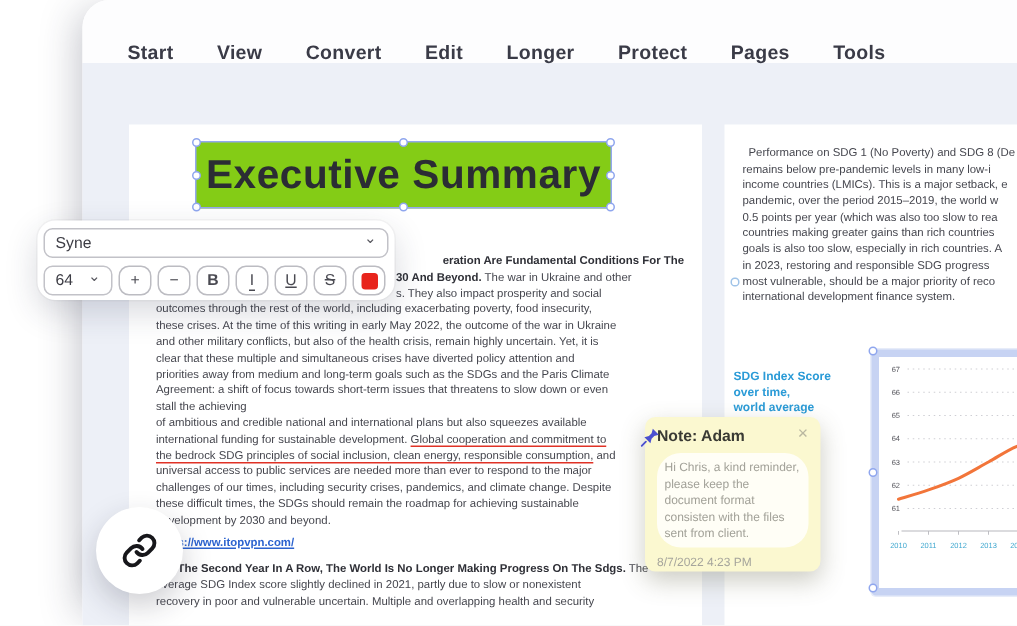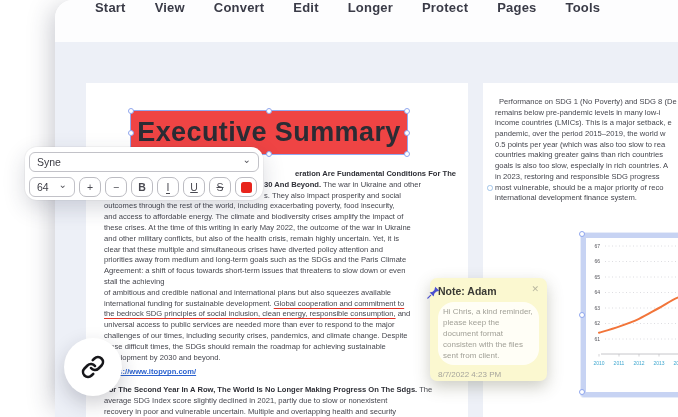--- a/index.html
+++ b/index.html
@@ -9,38 +9,38 @@
     font-family:"Liberation Sans", sans-serif; background:#ffffff;
   }
   
   .window {
     position:absolute; left:55px; top:0; right:0; bottom:0;
     background:#ffffff; border-top-left-radius:18px;
     box-shadow:-10px 0 26px -8px rgba(40,44,70,.28);
   }
   .menubar {
     position:absolute; left:0; right:0; top:0; height:42px;
-    display:flex; align-items:flex-start; gap:29px; padding-left:40px;
+    display:flex; align-items:flex-end; gap:29px; padding-left:30px;
     background:#fdfdfe; border-top-left-radius:18px;
   }
   .menubar span {
     font-size:13px; font-weight:700; color:#3a3b47; letter-spacing:.2px; cursor:default;
   }
   .workspace {
     position:absolute; left:0; right:0; top:42px; bottom:0; background:#edf0f7;
   }
   
   .page { position:absolute; background:#ffffff; }
   .page-left  { left:86px;  top:83px; width:382px; height:360px; }
   .page-right { left:483px; top:83px; width:272px; height:360px; }
   
   .title-box {
     position:absolute; left:44px; top:11px; width:278px; height:45px;
-    background:#ef4444; border:1.4px solid #93a8ef; display:flex;
-    align-items:center; justify-content:center;margin-top:16px;
+    background:#84cc16; border:1.4px solid #93a8ef; display:flex;
+    align-items:center; justify-content:center;
   }
   .title-box h1 {
     font-size:27px; font-weight:700; color:#2b2c34; letter-spacing:.4px; white-space:nowrap;
   }
   .handle {
     position:absolute; width:6px; height:6px; background:#ffffff;
     border:1px solid #8fa6ee; border-radius:50%;
     transform:translate(-50%,-50%); z-index:5;
   }
   
@@ -148,21 +148,20 @@
         <span class="handle" style="left: 100%; top: 50%;"></span>
         <span class="handle" style="left: 0%; top: 100%;"></span>
         <span class="handle" style="left: 50%; top: 100%;"></span>
         <span class="handle" style="left: 100%; top: 100%;"></span>
       </div>
     <div class="lines lines-left" id="leftLines">
         <div class="line" style="padding-left: 160px; text-align: right;"><span class="b">eration Are Fundamental Conditions For The</span></div>
         <div class="line" style="padding-left: 160px;"><span class="b">30 And Beyond.</span><span> The war in Ukraine and other</span></div>
         <div class="line" style="padding-left: 160px;"><span>s. They also impact prosperity and social</span></div>
         <div class="line"><span>outcomes through the rest of the world, including exacerbating poverty, food insecurity,</span></div>
-        <div class="line"><span>and access to affordable energy. The climate and biodiversity crises amplify the impact of</span></div>
         <div class="line"><span>these crises. At the time of this writing in early May 2022, the outcome of the war in Ukraine</span></div>
         <div class="line"><span>and other military conflicts, but also of the health crisis, remain highly uncertain. Yet, it is</span></div>
         <div class="line"><span>clear that these multiple and simultaneous crises have diverted policy attention and</span></div>
         <div class="line"><span>priorities away from medium and long-term goals such as the SDGs and the Paris Climate</span></div>
         <div class="line"><span>Agreement: a shift of focus towards short-term issues that threatens to slow down or even</span></div>
         <div class="line"><span>stall the achieving</span></div>
         <div class="line"><span>of ambitious and credible national and international plans but also squeezes available</span></div>
         <div class="line"><span>international funding for sustainable development. </span><span class="r">Global cooperation and commitment to</span></div>
         <div class="line"><span class="r">the bedrock SDG principles of social inclusion, clean energy, responsible consumption,</span><span> and</span></div>
         <div class="line"><span>universal access to public services are needed more than ever to respond to the major</span></div>
@@ -184,20 +183,26 @@
         <div class="line"><span>pandemic, over the period 2015–2019, the world w</span></div>
         <div class="line"><span>0.5 points per year (which was also too slow to rea</span></div>
         <div class="line"><span>countries making greater gains than rich countries</span></div>
         <div class="line"><span>goals is also too slow, especially in rich countries. A</span></div>
         <div class="line"><span>in 2023, restoring and responsible SDG progress</span></div>
         <div class="line"><span class="marker"></span><span>most vulnerable, should be a major priority of reco</span></div>
         <div class="line"><span>international development finance system.</span></div>
       </div>
   </section>
 
+  <div class="fig-title" id="figTitle">
+      <div>SDG Index Score</div>
+      <div>over time,</div>
+      <div>world average</div>
+      <div>(2010–2021)</div>
+    </div>
 
   <div class="chart-frame" id="chartFrame">
     <svg id="chartSvg" width="150" height="150" viewBox="0 0 150 150">
         <line x1="14" x2="148" y1="4" y2="4" stroke="#cfcfd4" stroke-width="0.7" stroke-dasharray="1 2.5"></line>
         <text x="9" y="5.8" text-anchor="end" font-size="5" fill="#55555c" font-family="Liberation Sans, sans-serif">67</text>
         <line x1="14" x2="148" y1="19.5" y2="19.5" stroke="#cfcfd4" stroke-width="0.7" stroke-dasharray="1 2.5"></line>
         <text x="9" y="21.3" text-anchor="end" font-size="5" fill="#55555c" font-family="Liberation Sans, sans-serif">66</text>
         <line x1="14" x2="148" y1="35" y2="35" stroke="#cfcfd4" stroke-width="0.7" stroke-dasharray="1 2.5"></line>
         <text x="9" y="36.8" text-anchor="end" font-size="5" fill="#55555c" font-family="Liberation Sans, sans-serif">65</text>
         <line x1="14" x2="148" y1="50.5" y2="50.5" stroke="#cfcfd4" stroke-width="0.7" stroke-dasharray="1 2.5"></line>

